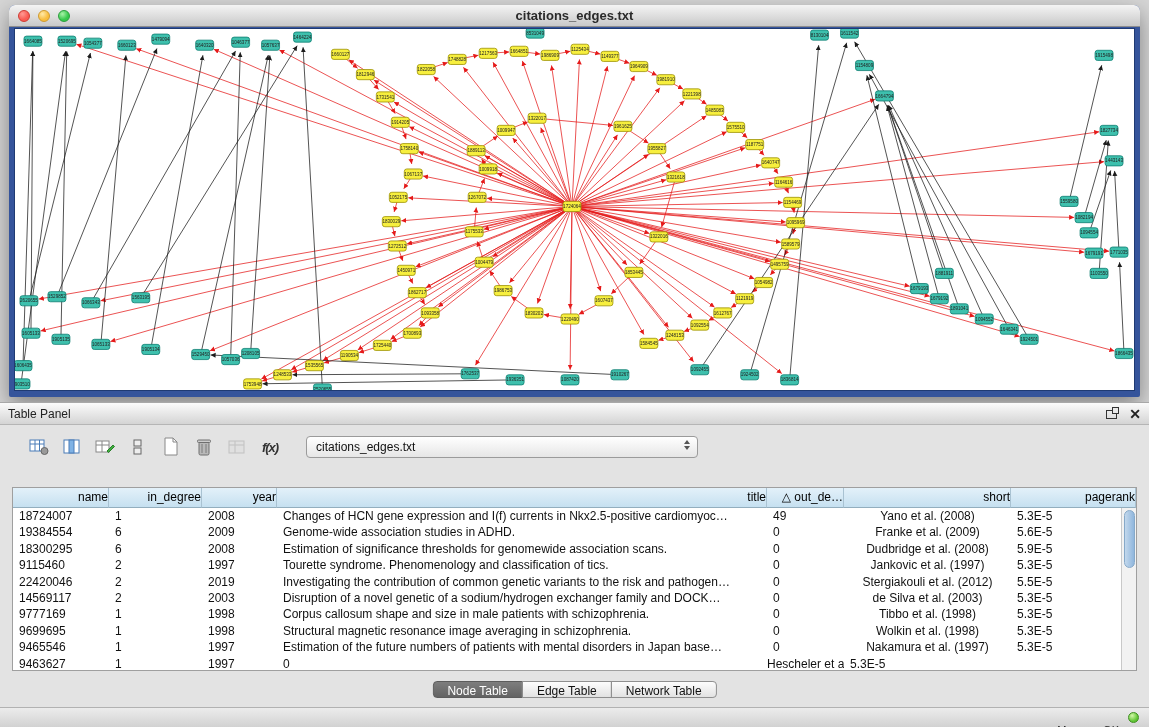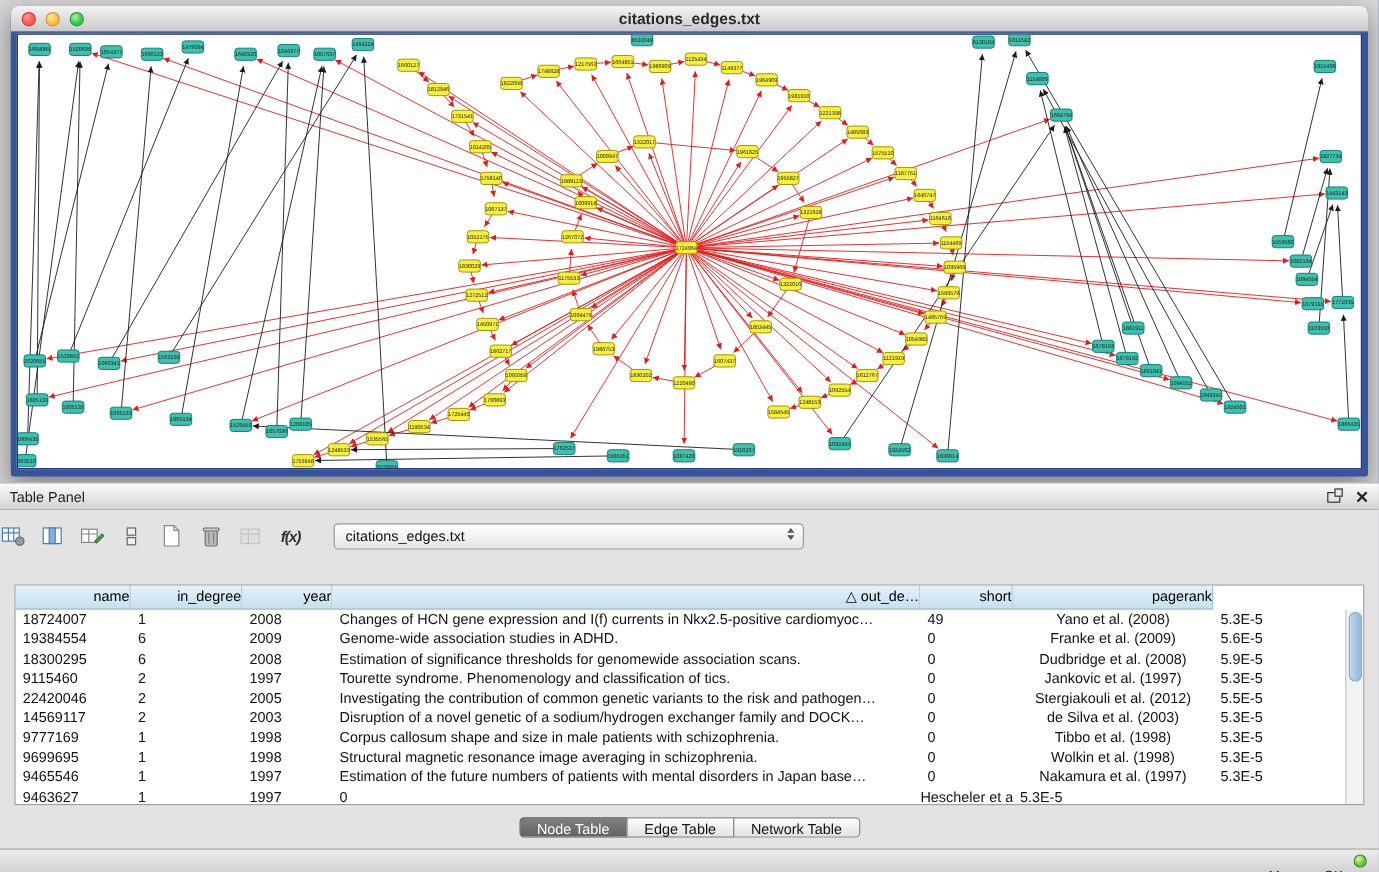--- a/index.html
+++ b/index.html
@@ -26,21 +26,21 @@
   .table-panel { position:absolute; left:0; top:402px; width:1149px; height:305px;
     background:#e3e3e3; border-top:1px solid #a8a8a8; }
   .panel-header { height:22px; background:linear-gradient(#fbfbfb,#d4d4d4);
     border-bottom:1px solid #b5b5b5; font-size:12px; color:#222;
     line-height:22px; padding-left:8px; position:relative; }
   .ph-icons { position:absolute; right:8px; top:0; height:22px; display:flex; align-items:center; gap:12px; }
   .float-ico { width:11px; height:9px; border:1.5px solid #333; position:relative; display:inline-block; }
   .float-ico::after { content:""; position:absolute; right:-3px; top:-4px; width:5px; height:5px; border:1.5px solid #333; background:#e9e9e9; }
   .close-ico { font-size:14px; font-weight:bold; color:#222; line-height:22px; cursor:default; }
 
-  .toolbar { height:44px; display:flex; align-items:center; padding-left:0; gap:11px; }
+  .toolbar { height:44px; display:flex; align-items:center; padding-left:28px; gap:11px; }
   .tb-ico { width:22px; height:20px; display:flex; align-items:center; justify-content:center; }
   .tb-ico svg { display:block; }
   .fx { font-size:13px; font-style:italic; font-weight:bold; color:#333; letter-spacing:-1px; }
   .combo { margin-left:14px; width:392px; height:22px; border:1px solid #9b9b9b; border-radius:4px;
     background:linear-gradient(#ffffff,#e6e6e6); display:flex; align-items:center;
     padding:0 6px 0 9px; font-size:12px; color:#111; position:relative; }
   .combo-arrows { position:absolute; right:7px; top:3px; display:flex; flex-direction:column; gap:2px; }
   .arr-up   { width:0; height:0; border-left:3.5px solid transparent; border-right:3.5px solid transparent; border-bottom:4.5px solid #555; }
   .arr-down { width:0; height:0; border-left:3.5px solid transparent; border-right:3.5px solid transparent; border-top:4.5px solid #555; }
 
@@ -567,20 +567,21 @@
           <span class="arr-down"></span>
       </span>
     </div>
   </div>
 
   <div class="table-area">
     <div class="thead grid" id="thead">
         <div class="hc">name</div>
         <div class="hc">in_degree</div>
         <div class="hc">year</div>
+        <div class="hc">title</div>
         <div class="hc sorted">△ out_de…</div>
         <div class="hc">short</div>
         <div class="hc">pagerank</div>
       </div>
     <div class="tbody" id="tbody">
         <div class="tr grid">
           <div class="td">18724007</div>
           <div class="td">1</div>
           <div class="td">2008</div>
           <div class="td">Changes of HCN gene expression and I(f) currents in Nkx2.5-positive cardiomyoc…</div>
@@ -611,21 +612,21 @@
           <div class="td">2</div>
           <div class="td">1997</div>
           <div class="td">Tourette syndrome. Phenomenology and classification of tics.</div>
           <div class="td">0</div>
           <div class="td center">Jankovic et al. (1997)</div>
           <div class="td">5.3E-5</div>
         </div>
         <div class="tr grid">
           <div class="td">22420046</div>
           <div class="td">2</div>
-          <div class="td">2005</div>
+          <div class="td">2019</div>
           <div class="td">Investigating the contribution of common genetic variants to the risk and pathogen…</div>
           <div class="td">0</div>
           <div class="td center">Stergiakouli et al. (2012)</div>
           <div class="td">5.5E-5</div>
         </div>
         <div class="tr grid">
           <div class="td">14569117</div>
           <div class="td">2</div>
           <div class="td">2003</div>
           <div class="td">Disruption of a novel genetic of a sodium/hydrogen exchanger family and DOCK…</div>

